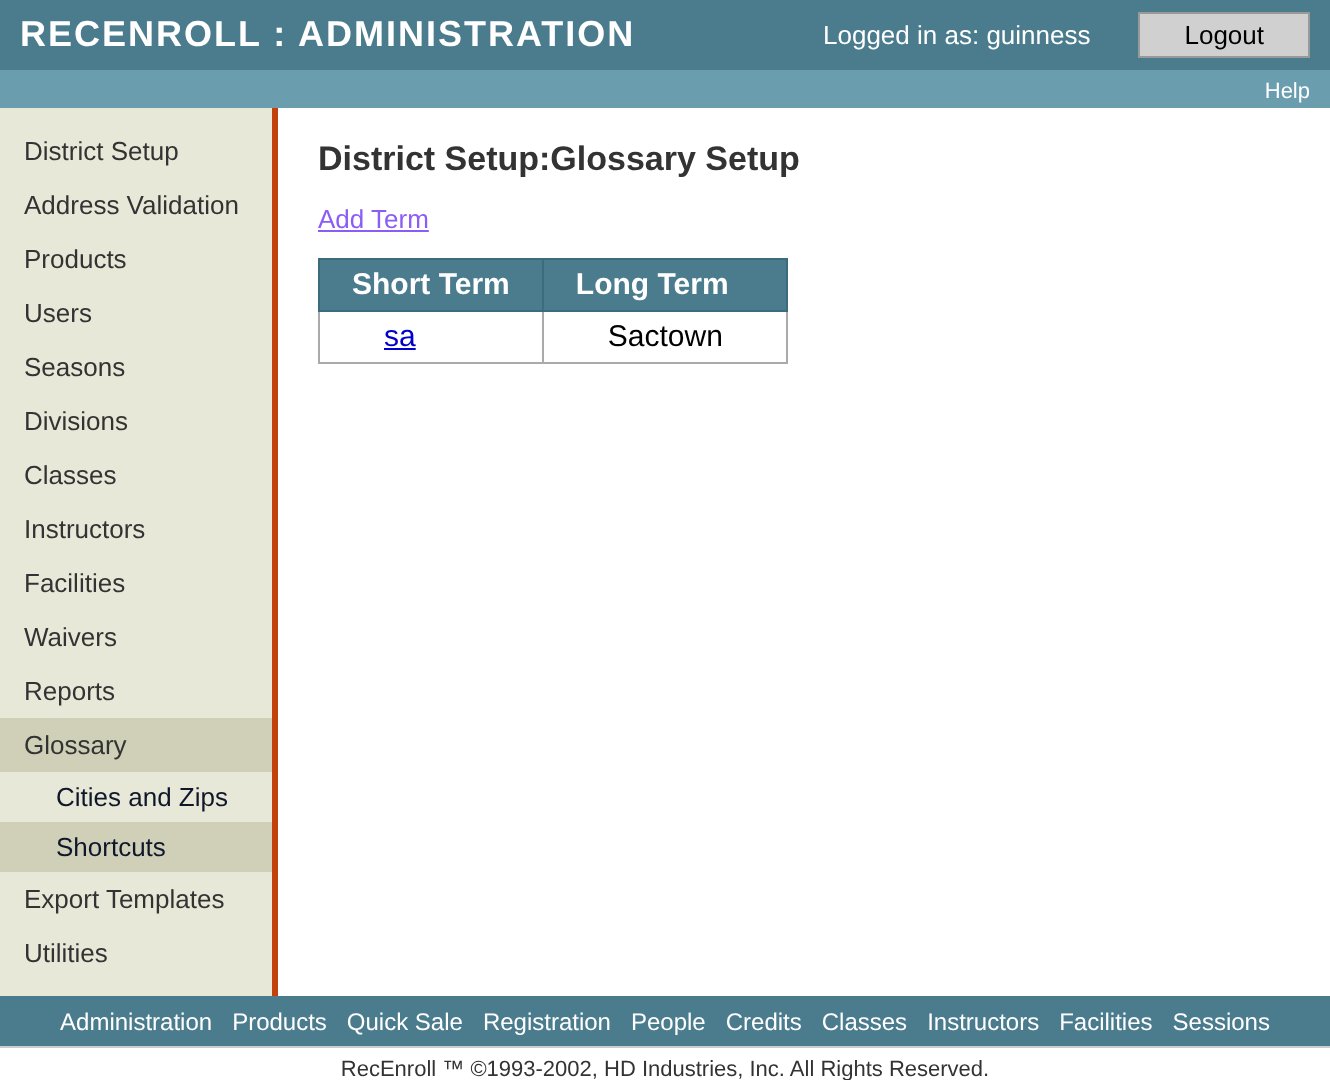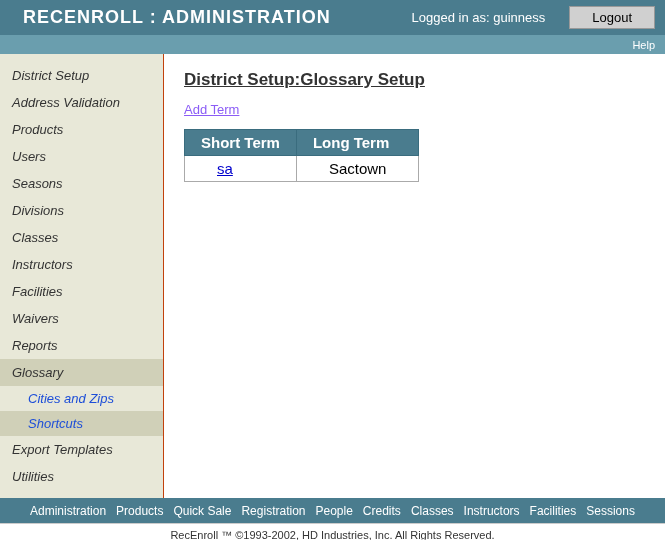--- a/index.html
+++ b/index.html
@@ -11,21 +11,20 @@
       display: flex;
       align-items: center;
       justify-content: space-between;
       padding: 6px 10px;
     }
     .header-title {
       color: #fff;
       font-size: 18px;
       font-weight: bold;
       letter-spacing: 1px;
-      margin-left: 13px;
     }
     .header-right {
       display: flex;
       align-items: center;
       gap: 24px;
     }
     .header-user {
       color: #fff;
       font-size: 13px;
     }
@@ -50,58 +49,56 @@
     }
 
     
     .main-layout {
       display: flex;
       min-height: 420px;
     }
 
     
     .sidebar {
-      width: 164px;
+      width: 139px;
       background: #e8e8d8;
-      border-right: 1px solid #c2410c;
+      border-right: 3px solid #c2410c;
       padding: 8px 0;
       flex-shrink: 0;
-      font-style: italic;
     }
     .sidebar-item {
       padding: 6px 12px;
       cursor: pointer;
       color: #333;
       font-size: 13px;
       border-bottom: none;
     }
     .sidebar-item.active {
       background: #d0d0b8;
     }
     .sidebar-subitem {
       padding: 5px 12px 5px 28px;
       cursor: pointer;
-      color: #1d4ed8;
+      color: #0f172a;
       font-size: 13px;
     }
     .sidebar-subitem.active {
       background: #d0d0b8;
     }
 
     
     .content {
       flex: 1;
       padding: 16px 20px;
     }
     .page-title {
       font-size: 17px;
       font-weight: bold;
       color: #333;
       margin-bottom: 12px;
-      text-decoration: underline;
     }
     .add-term-link {
       color: #8b5cf6;
       text-decoration: underline;
       cursor: pointer;
       font-size: 13px;
       display: block;
       margin-bottom: 12px;
     }
 

